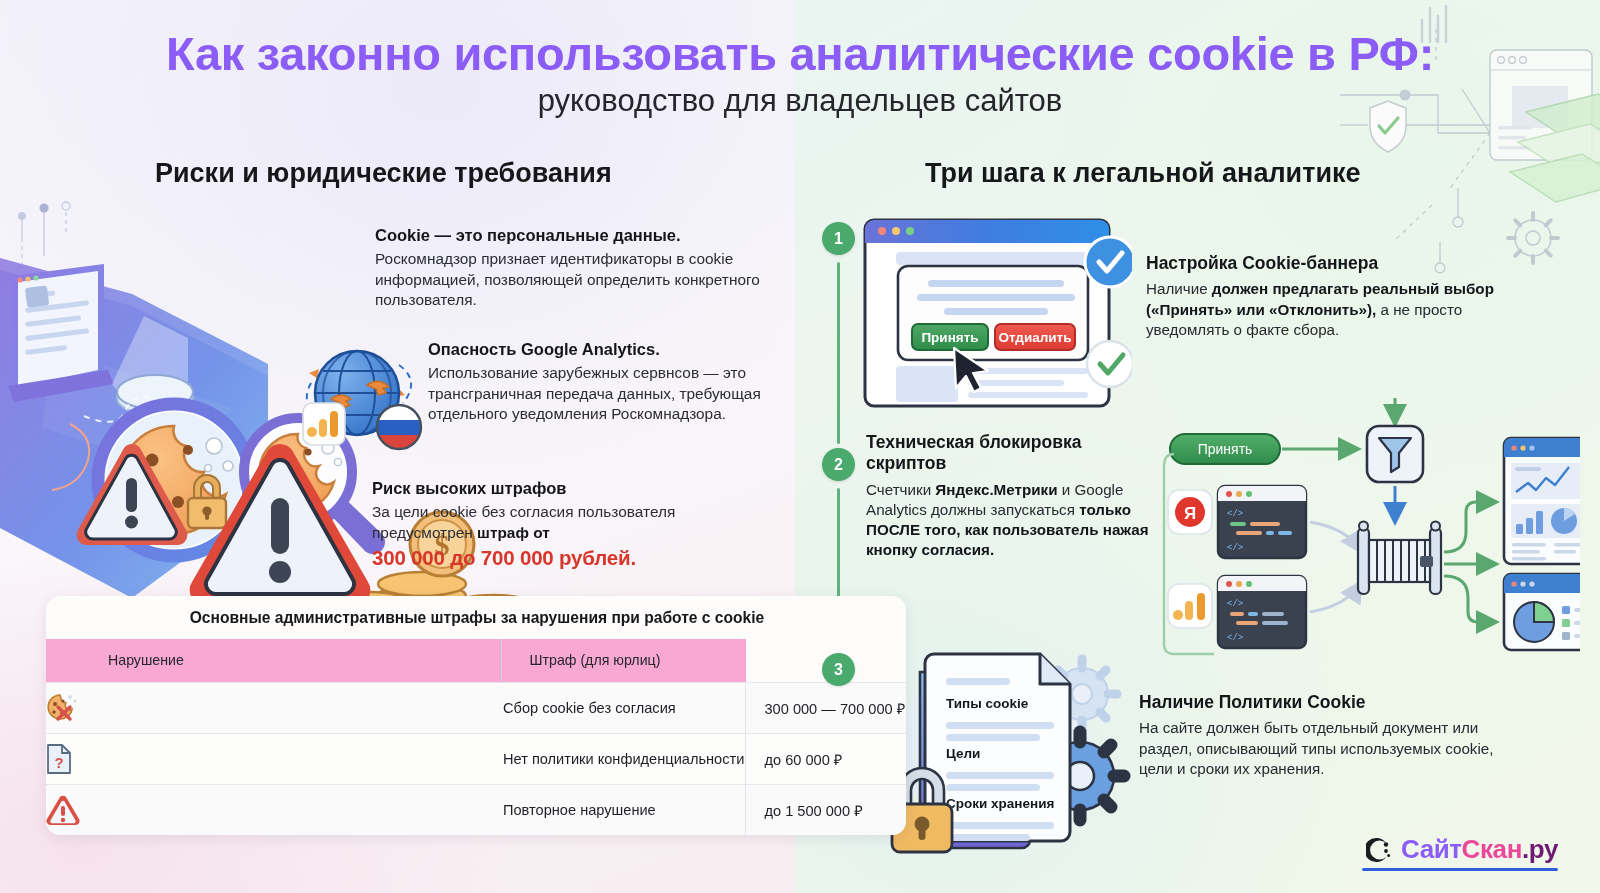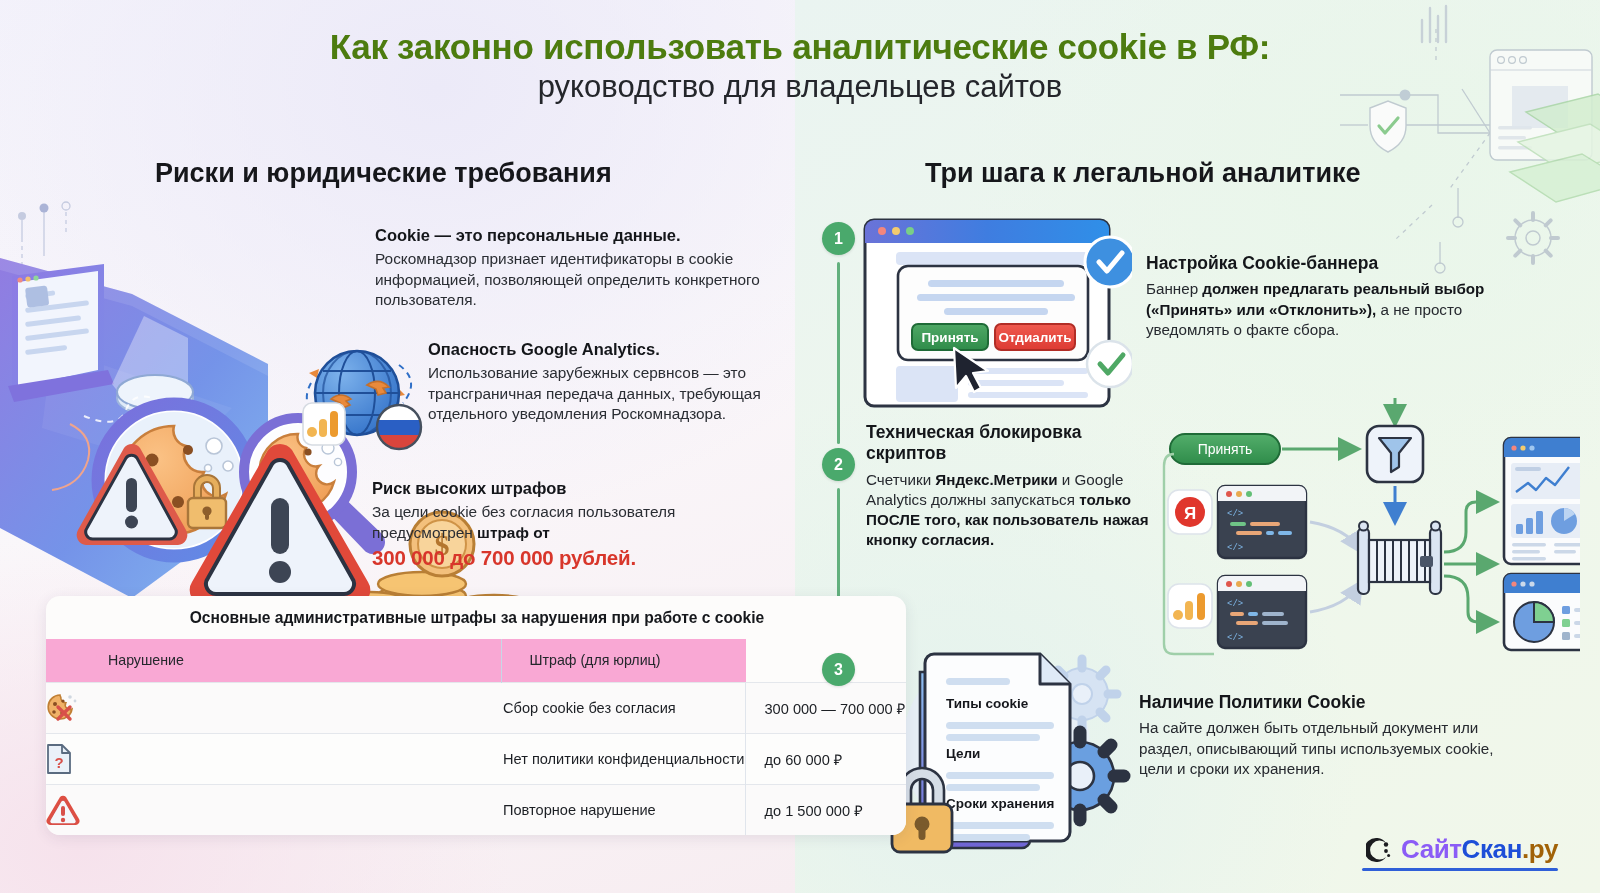--- a/index.html
+++ b/index.html
@@ -26,21 +26,21 @@
       radial-gradient(ellipse 560px 520px at 20% 85%, #e4f2ee 0%, rgba(228,242,238,0) 72%),
       linear-gradient(150deg, #eaf4f1 0%, #eef7ec 55%, #f1f7ea 100%);
   }
 
   
   .deco-tr { position: absolute; right: 0; top: 0; width: 260px; height: 280px; opacity: .85; pointer-events: none; }
 
   
   .title-wrap { position: absolute; left: 0; top: 26px; width: 1600px; text-align: center; z-index: 6; }
   .title-main {
-    font-size: 35px; font-weight: 700; color: #4d7c0f; letter-spacing: -0.3px; line-height: 1.18;
+    font-size: 47px; font-weight: 700; color: #8b5cf6; letter-spacing: -0.3px; line-height: 1.18;
   }
   .title-sub {
     font-size: 31px; font-weight: 400; color: #24262b; line-height: 1.3; 
   }
 
   .col-head {
     position: absolute; font-size: 27px; font-weight: 700; color: #16171b; z-index: 6;
     white-space: nowrap;
   }
   .col-head.left { left: 155px; top: 158px; }
@@ -92,22 +92,22 @@
   .s-body { font-size: 15.2px; color: #26292f; line-height: 1.33; margin-top: 5px; }
   .s-body b { font-weight: 700; color: #13151a; }
 
   
   .logo {
     position: absolute; right: 42px; bottom: 28px; z-index: 7;
     display: flex; align-items: center; gap: 9px;
   }
   .logo-text { font-size: 26px; font-weight: 700; letter-spacing: -0.4px; }
   .logo-text .b { color: #8b5cf6; }
-  .logo-text .u { color: #1d4ed8; }
-  .logo-text .g { color: #a16207; }
+  .logo-text .u { color: #ec4899; }
+  .logo-text .g { color: #701a75; }
 
   
   svg { display: block; }
   .ill { position: absolute; z-index: 3; pointer-events: none; }
 </style>
 </head>
 <body>
 
 <div id="stage">
 
@@ -532,25 +532,25 @@
 
     <circle cx="248" cy="48" r="25" fill="#3e90e0" stroke="#ffffff" stroke-width="3"></circle>
     <path d="M237 48 l8 9 l15 -18" fill="none" stroke="#ffffff" stroke-width="5" stroke-linecap="round" stroke-linejoin="round"></path>
     <circle cx="248" cy="150" r="23" fill="#ffffff" stroke="#dbe3ea" stroke-width="2.5"></circle>
     <path d="M238 150 l8 9 l15 -18" fill="none" stroke="#4fa865" stroke-width="5" stroke-linecap="round" stroke-linejoin="round"></path>
   </svg>
 
   <div class="block" style="left:1146px; top:253px; width:360px;">
     <div class="s-title">Настройка Cookie-баннера</div>
     <div class="s-body">
-      <span>Баннер </span><b>должен предлагать реальный выбор («Принять» или «Отклонить»),</b><span> а не просто уведомлять о факте сбора.</span>
+      <span>Наличие </span><b>должен предлагать реальный выбор («Принять» или «Отклонить»),</b><span> а не просто уведомлять о факте сбора.</span>
     </div>
   </div>
 
-  <div class="block" style="left:866px; top:422px; width:290px;">
+  <div class="block" style="left:866px; top:432px; width:290px;">
     <div class="s-title">Техническая блокировка скриптов</div>
     <div class="s-body">
       <span>Счетчики </span><b>Яндекс.Метрики</b><span> и Google Analytics должны запускаться </span><b>только ПОСЛЕ того, как пользователь нажая кнопку согласия.</b>
     </div>
   </div>
 
   <svg class="ill" style="left:1160px; top:398px;" width="420" height="262" viewBox="0 0 420 262">
     <defs>
       <linearGradient id="gChip" x1="0" y1="0" x2="0" y2="1">
         <stop offset="0" stop-color="#53ae6b"></stop>

